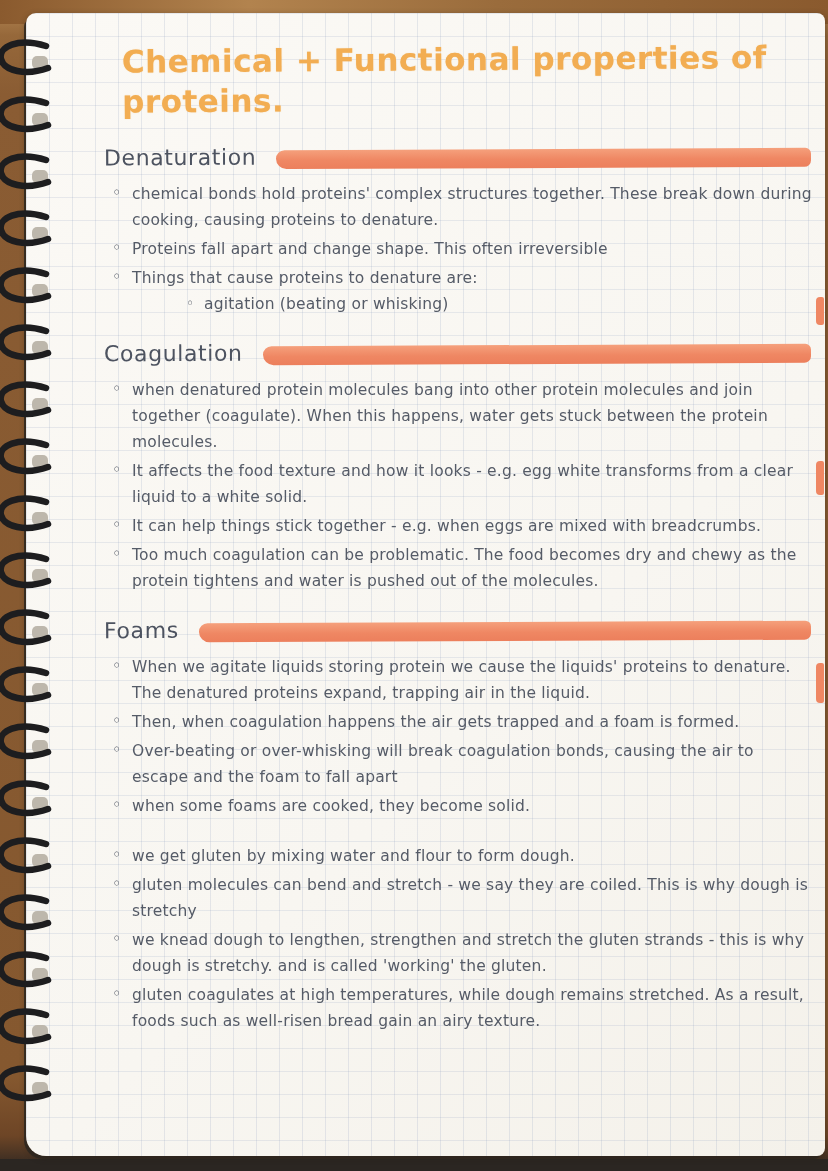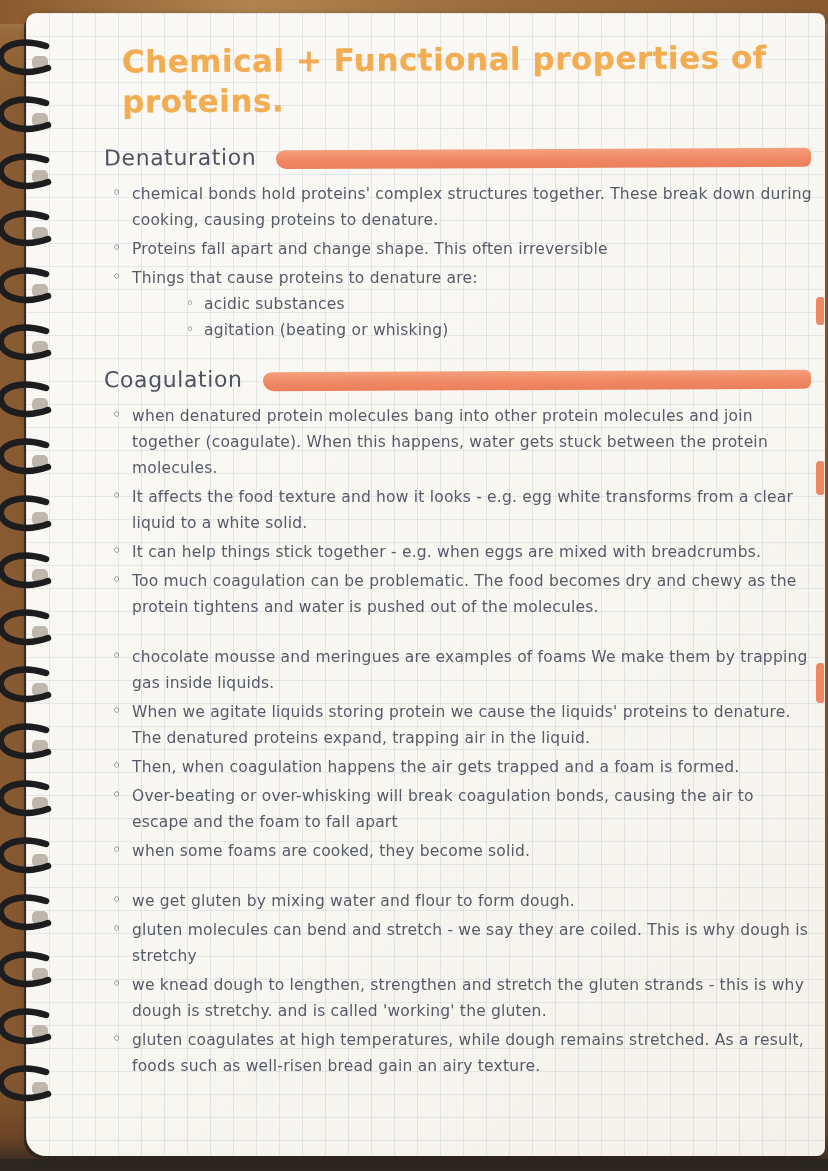--- a/index.html
+++ b/index.html
@@ -84,42 +84,44 @@
   <div class="section">
     <div class="section-header">
       <span class="section-heading">Denaturation</span>
       <span class="highlight-bar"></span>
     </div>
     <ul class="bullets">
             <li class="bullet">chemical bonds hold proteins' complex structures together. These break down during cooking, causing proteins to denature.</li>
             <li class="bullet">Proteins fall apart and change shape. This often irreversible</li>
             <li class="bullet">Things that cause proteins to denature are:</li>
             <ul class="sublist">
-              <li class="subbullet">acidic substances</li>
               <li class="subbullet">agitation (beating or whisking)</li>
             </ul>
           </ul>
   </div>
 
   <div class="section">
     <div class="section-header">
       <span class="section-heading">Coagulation</span>
       <span class="highlight-bar"></span>
     </div>
     <ul class="bullets">
             <li class="bullet">when denatured protein molecules bang into other protein molecules and join together (coagulate). When this happens, water gets stuck between the protein molecules.</li>
             <li class="bullet">It affects the food texture and how it looks - e.g. egg white transforms from a clear liquid to a white solid.</li>
             <li class="bullet">It can help things stick together - e.g. when eggs are mixed with breadcrumbs.</li>
             <li class="bullet">Too much coagulation can be problematic. The food becomes dry and chewy as the protein tightens and water is pushed out of the molecules.</li>
           </ul>
   </div>
 
   <div class="section">
+    <div class="section-header">
+      <span class="section-heading">Foams</span>
+      <span class="highlight-bar"></span>
+    </div>
     <ul class="bullets">
-            <li class="bullet">chocolate mousse and meringues are examples of foams We make them by trapping gas inside liquids.</li>
             <li class="bullet">When we agitate liquids storing protein we cause the liquids' proteins to denature. The denatured proteins expand, trapping air in the liquid.</li>
             <li class="bullet">Then, when coagulation happens the air gets trapped and a foam is formed.</li>
             <li class="bullet">Over-beating or over-whisking will break coagulation bonds, causing the air to escape and the foam to fall apart</li>
             <li class="bullet">when some foams are cooked, they become solid.</li>
           </ul>
   </div>
 
   <div class="section">
     <ul class="bullets">
             <li class="bullet">we get gluten by mixing water and flour to form dough.</li>

